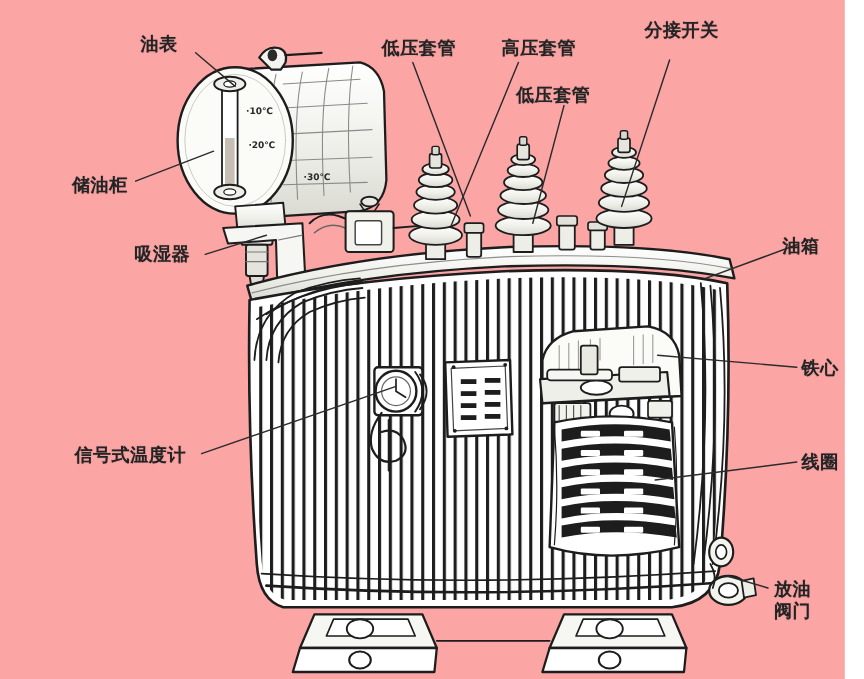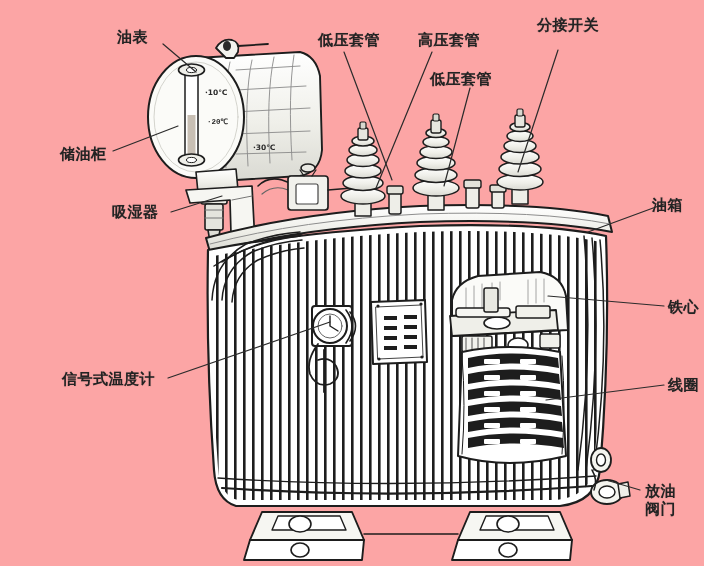--- a/index.html
+++ b/index.html
@@ -358,16 +358,16 @@
   <div class="label" style="left:537px; top:17px;">分接开关</div>
   <div class="label" style="left:430px; top:71px;">低压套管</div>
   <div class="label" style="left:652px; top:197px;">油箱</div>
   <div class="label" style="left:668px; top:299px;">铁心</div>
   <div class="label" style="left:668px; top:377px;">线圈</div>
   <div class="label" style="left:62px; top:371px;">信号式温度计</div>
   <div class="label two-line" style="left:645px; top:482px;">放油
 阀门</div>
 
   <div class="gauge-tick" style="left:205px; top:88px;">·10℃</div>
-  <div class="gauge-tick" style="left:207px; top:116px;font-family:Liberation Mono, monospace;">·20℃</div>
+  <div class="gauge-tick" style="left:207px; top:116px;">·20℃</div>
   <div class="gauge-tick" style="left:205px; top:143px;margin-left:48px;">·30℃</div>
 
 </div>
 
 </body></html>

